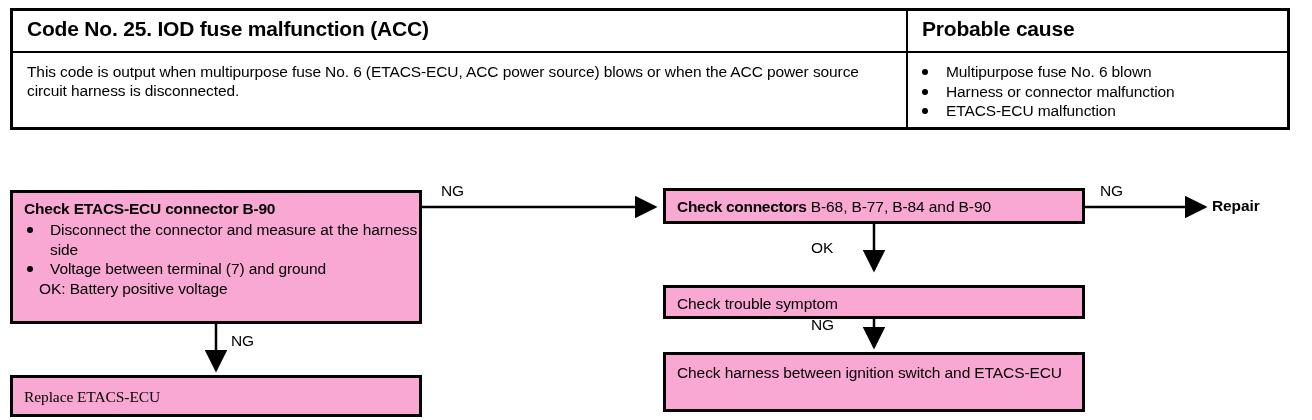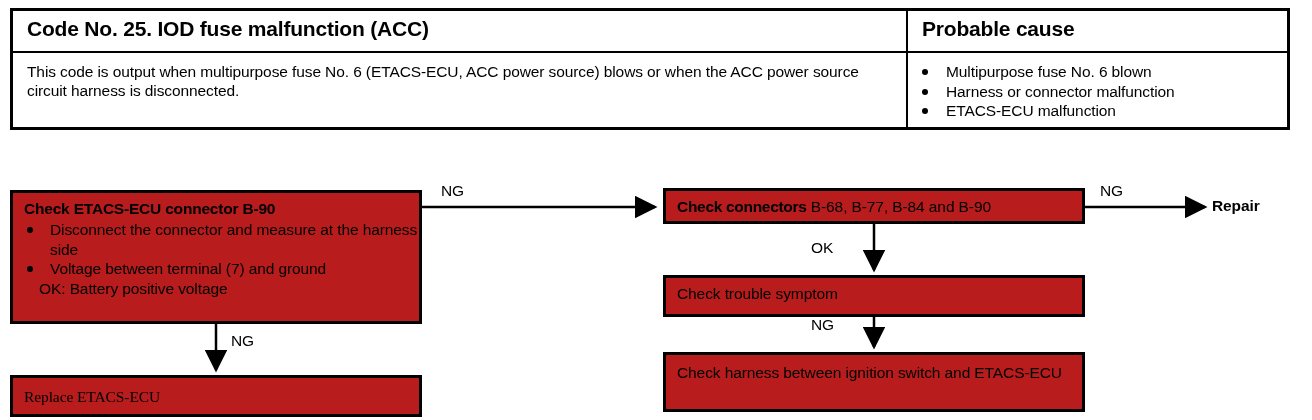--- a/index.html
+++ b/index.html
@@ -85,21 +85,21 @@
     border-radius: 50%;
   }
 
   
   .flow { position: absolute; left: 0; top: 0; width: 1312px; height: 420px; }
 
   .fbox {
     position: absolute;
     border: 3px solid #000;
     box-sizing: border-box;
-    background: #b91c1c;
+    background: #f9a8d4;
   }
   .fbox-inner {
     font-size: 15.5px;
     line-height: 19.5px;
     letter-spacing: -0.1px;
   }
 
   
   #box-check-b90 {
     left: 10px;
@@ -155,23 +155,23 @@
     height: 36px;
   }
   #box-check-connectors .fbox-inner {
     padding: 6px 0 0 11px;
     white-space: nowrap;
   }
   #box-check-connectors .bold-lead { font-weight: bold; letter-spacing: -0.3px; }
 
   #box-check-symptom {
     left: 663px;
-    top: 275px;
+    top: 285px;
     width: 422px;
-    height: 42px;
+    height: 34px;
   }
   #box-check-symptom .fbox-inner { padding: 6px 0 0 11px; }
 
   #box-check-harness {
     left: 663px;
     top: 352px;
     width: 422px;
     height: 60px;
   }
   #box-check-harness .fbox-inner { padding: 8px 11px 0 11px; }

